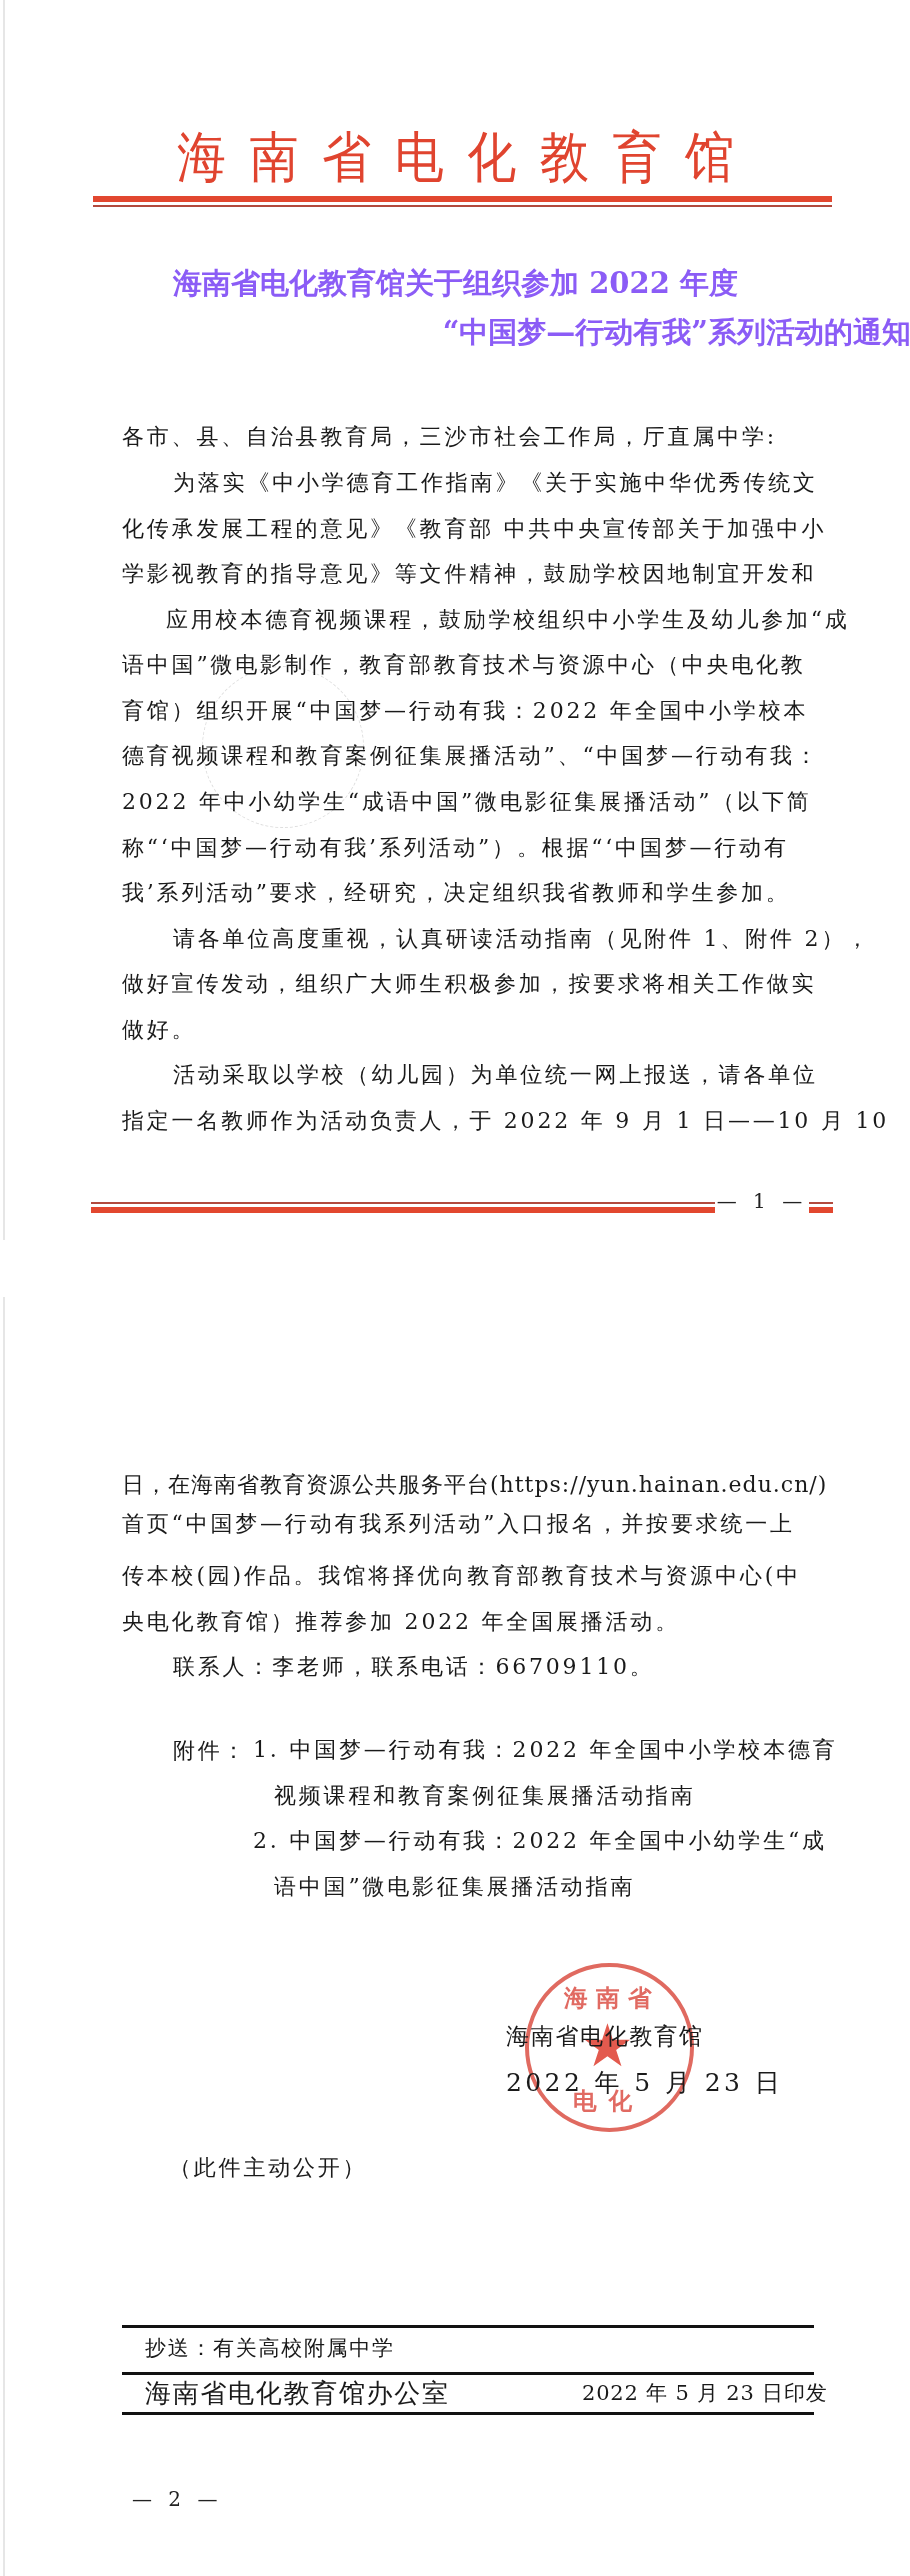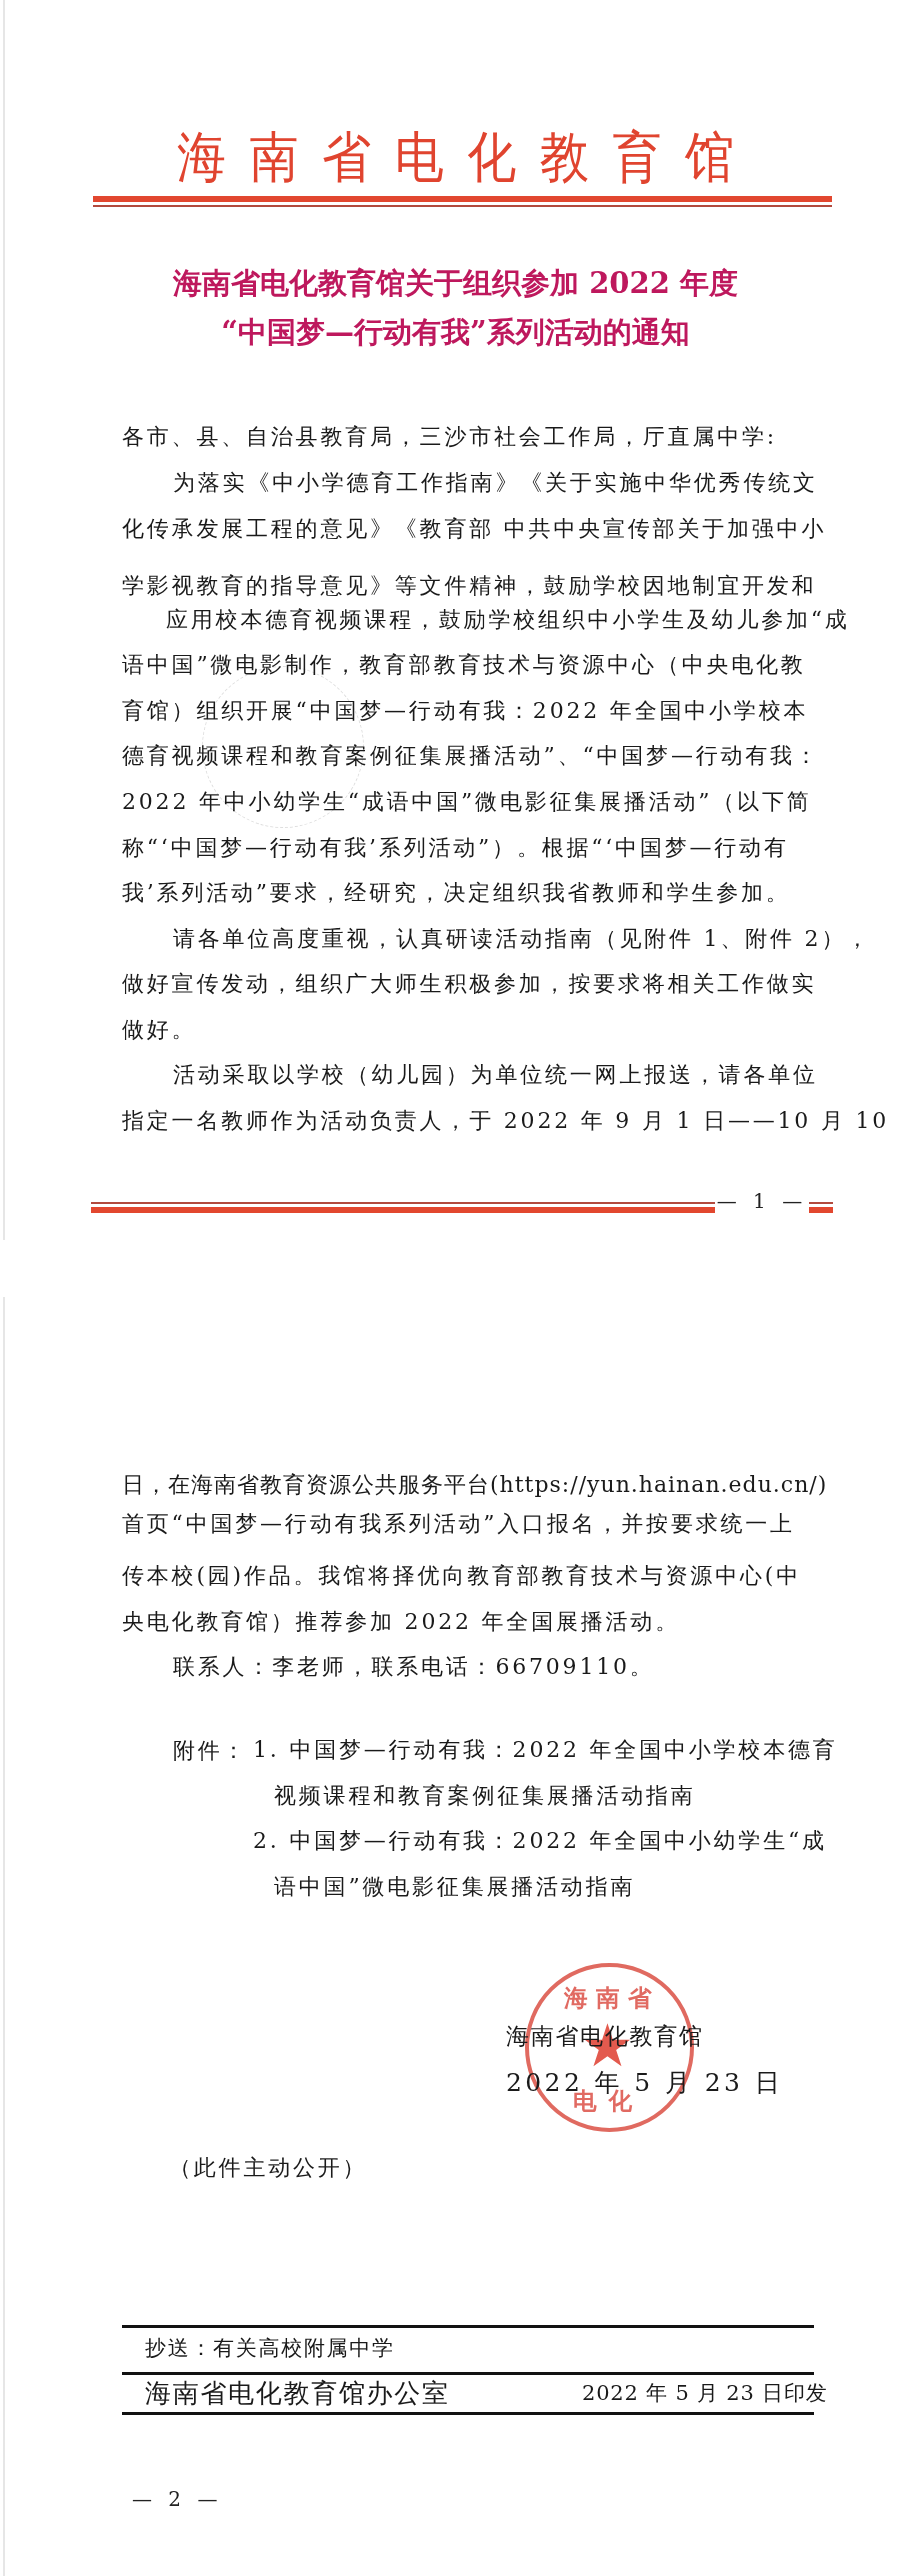--- a/index.html
+++ b/index.html
@@ -17,21 +17,21 @@
     font-family: "DejaVu Sans", "Liberation Sans", sans-serif;
     font-size: 49px; letter-spacing: 23.6px; color: #e0442f; font-weight: normal;
     transform: scaleY(1.12); padding-left: 23.6px; box-sizing: border-box;
   }
   .red-rule-thick { position: absolute; background: #e2472f; }
   .red-rule-thin  { position: absolute; background: #b24a3e; }
 
   .doc-title {
     position: absolute; left: 0; width: 911px; text-align: center;
     font-family: "DejaVu Serif", "Liberation Serif", serif; font-weight: bold;
-    font-size: 29px; color: #be185d; letter-spacing: 0px;
+    font-size: 29px; color: #8b5cf6; letter-spacing: 0px;
   }
 
   .line {
     position: absolute; left: 122px; width: 683px; white-space: nowrap;
     font-size: 22px; letter-spacing: 2.8px; line-height: 29px; color: #1a1a1a;
   }
   .indent { left: 173px; width: 633px; }
 
   .seal {
     position: absolute; border-radius: 50%;
@@ -55,28 +55,28 @@
 </head>
 <body>
 
 <div class="page-edge" style="top:0;height:1240px;"></div>
 
 <div class="letterhead-title">海南省电化教育馆</div>
 <div class="red-rule-thick" style="left:93px;top:196px;width:739px;height:5.9px;"></div>
 <div class="red-rule-thin" style="left:93px;top:205px;width:739px;height:1.7px;"></div>
 
 <div class="doc-title" style="top:264px;">海南省电化教育馆关于组织参加 2022 年度</div>
-<div class="doc-title" style="top:313px;">“中国梦—行动有我”系列活动的通知</div>
+<div class="doc-title" style="top:313px;text-align:right;">“中国梦—行动有我”系列活动的通知</div>
 
 <div class="ghost-seal" style="left:202px;top:666px;width:160px;height:160px;"></div>
 
 <div class="line" style="top:422px;">各市、县、自治县教育局，三沙市社会工作局，厅直属中学:</div>
 <div class="line indent" style="top:468px;">为落实《中小学德育工作指南》《关于实施中华优秀传统文</div>
 <div class="line" style="top:514px;">化传承发展工程的意见》《教育部  中共中央宣传部关于加强中小</div>
-<div class="line" style="top:559px;margin-top:12px;">学影视教育的指导意见》等文件精神，鼓励学校因地制宜开发和</div>
+<div class="line" style="top:559px;">学影视教育的指导意见》等文件精神，鼓励学校因地制宜开发和</div>
 <div class="line" style="top:605px;margin-left:44px;">应用校本德育视频课程，鼓励学校组织中小学生及幼儿参加“成</div>
 <div class="line" style="top:650px;">语中国”微电影制作，教育部教育技术与资源中心（中央电化教</div>
 <div class="line" style="top:696px;">育馆）组织开展“中国梦—行动有我：2022 年全国中小学校本</div>
 <div class="line" style="top:741px;">德育视频课程和教育案例征集展播活动”、“中国梦—行动有我：</div>
 <div class="line" style="top:787px;">2022 年中小幼学生“成语中国”微电影征集展播活动”（以下简</div>
 <div class="line" style="top:833px;">称“‘中国梦—行动有我’系列活动”）。根据“‘中国梦—行动有</div>
 <div class="line" style="top:878px;">我’系列活动”要求，经研究，决定组织我省教师和学生参加。</div>
 <div class="line indent" style="top:924px;">请各单位高度重视，认真研读活动指南（见附件 1、附件 2），</div>
 <div class="line" style="top:969px;">做好宣传发动，组织广大师生积极参加，按要求将相关工作做实</div>
 <div class="line" style="top:1015px;">做好。</div>

